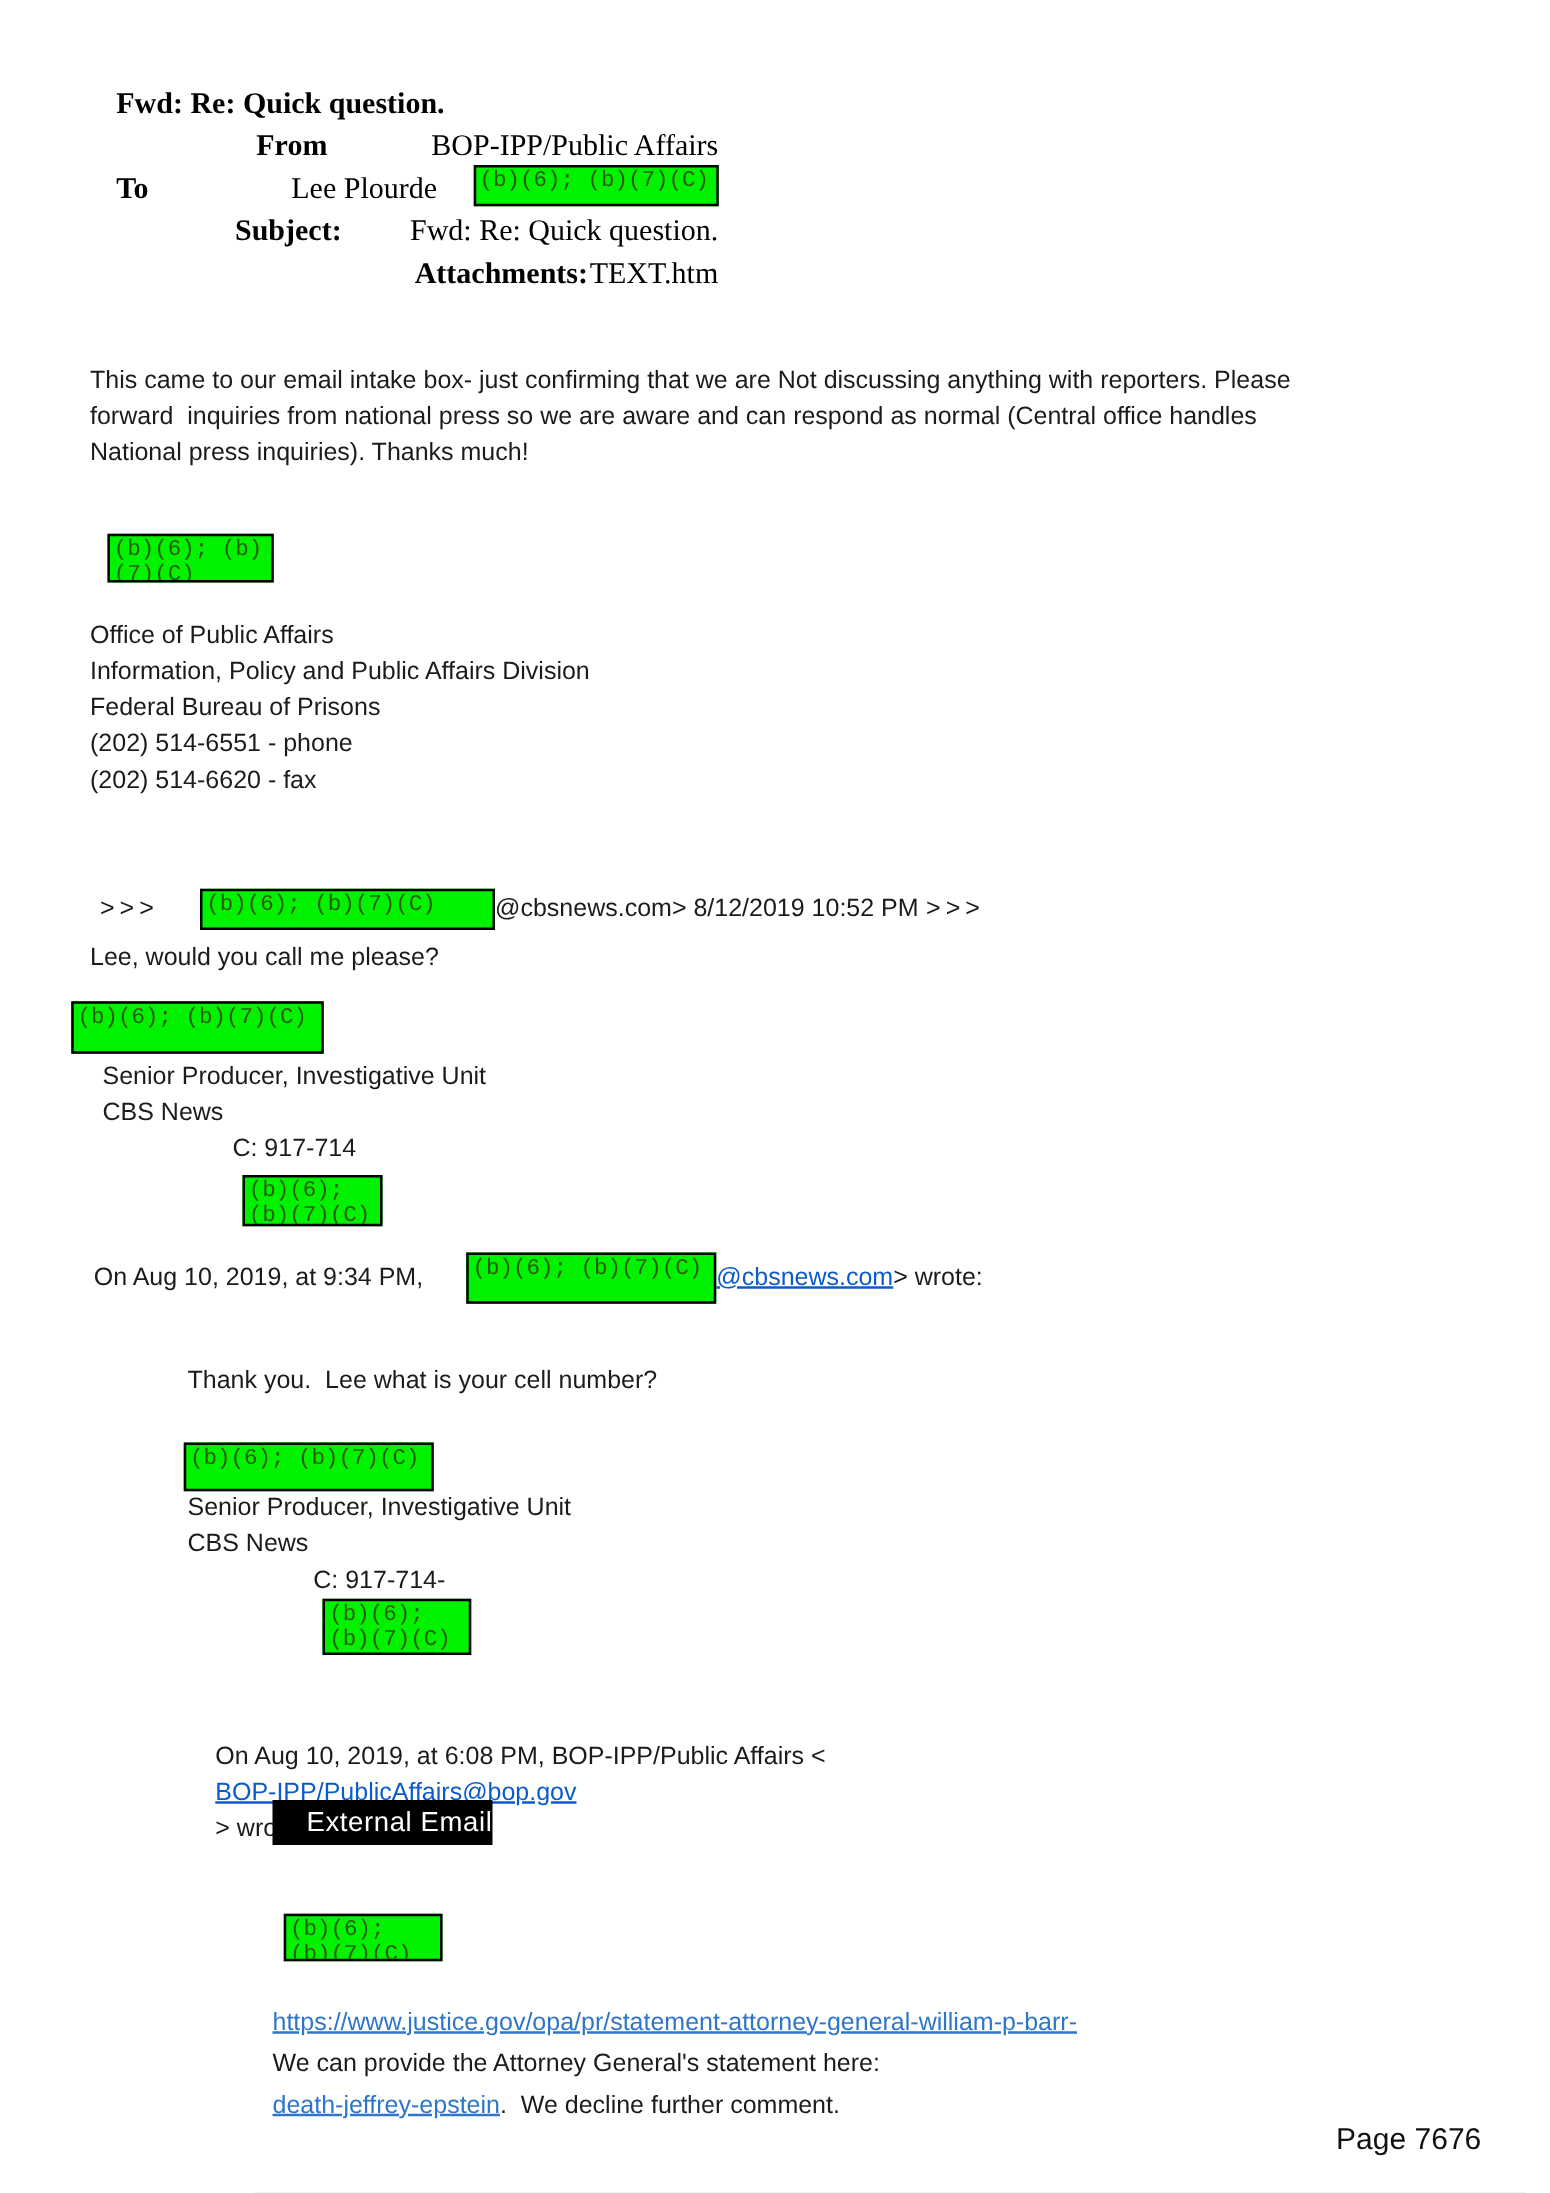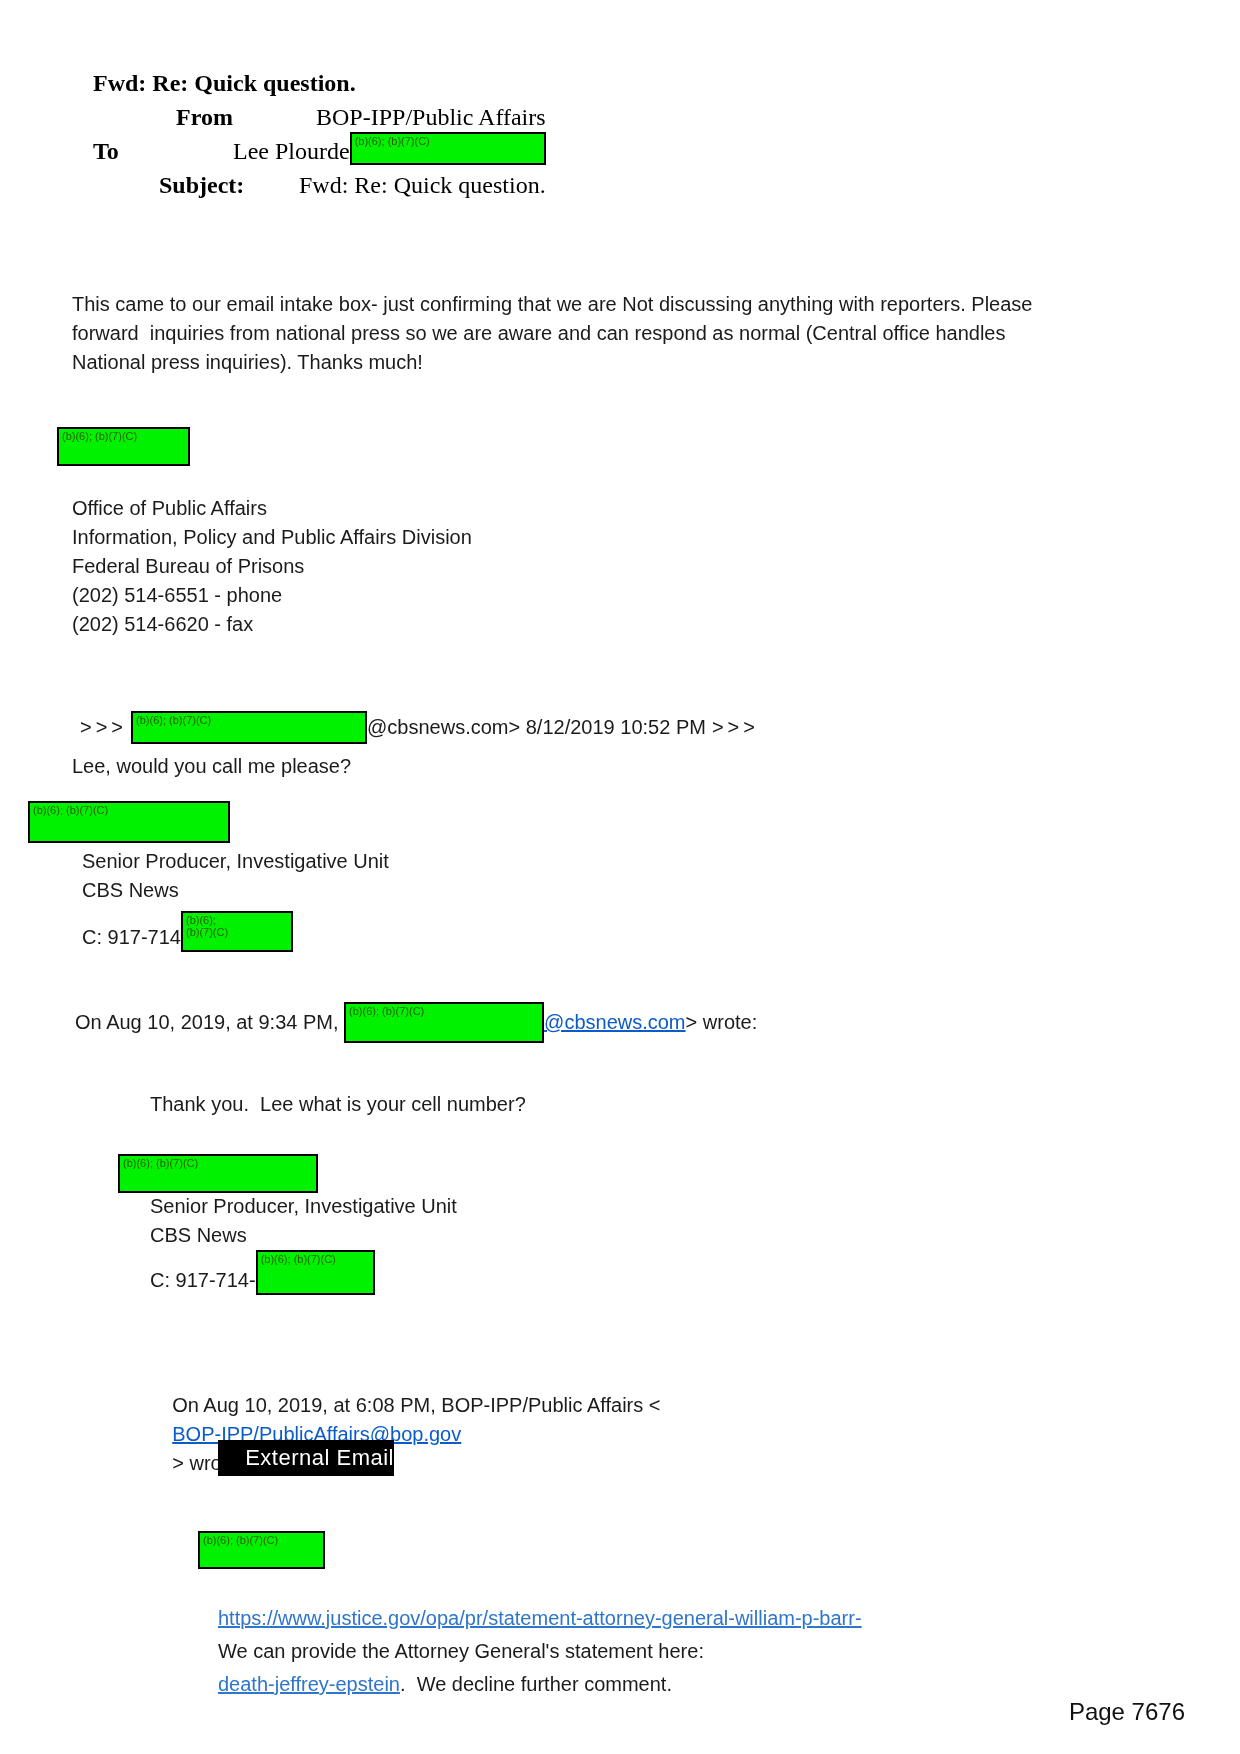--- a/index.html
+++ b/index.html
@@ -13,22 +13,22 @@
   .eh-title{font-weight:bold;line-height:34px;}
   .hrow{display:flex;line-height:34px;justify-content:flex-end;}
   .hlabel{font-weight:bold;min-width:140px;}
   .hvalue{font-weight:normal;}
   .to-value{display:flex;align-items:flex-start;}
   
   .redaction{
     background:var(--redaction-green,#00f200);
     border:2px solid #000;box-sizing:border-box;
     color:var(--redaction-text,#2d5a00);
-    font-family:Liberation Sans, sans-serif;font-size:11px;line-height:1.12;
-    padding:1px 3px;overflow:hidden;display:block;
+    font-family:Liberation Mono, monospace;font-size:18px;line-height:1.12;
+    padding:1px 3px;overflow:hidden;display:block;margin-left:29px;
   }
   .redaction.inline{display:inline-block;flex:0 0 auto;}
   
   .r-sig1{position:absolute;left:57px;top:427px;width:133px;height:39px;}
   .r-cbs1{position:absolute;left:28px;top:801px;width:202px;height:42px;}
   .r-cbs2{position:absolute;left:118px;top:1154px;width:200px;height:39px;}
   .r-last{position:absolute;left:198px;top:1531px;width:127px;height:38px;}
   
   .r-to{width:196px;height:33px;margin-top:-2px;}
   .r-reply{width:236px;height:33px;}
@@ -38,21 +38,21 @@
   
   .bodytext{font-size:20px;line-height:29px;color:#1b1b1b;}
   .prewrap{white-space:pre-wrap;}
   .intro{position:absolute;left:72px;top:290px;width:990px;}
   .bop-sig{position:absolute;left:72px;top:494px;}
   .reply-line{position:absolute;left:80px;top:711px;display:flex;align-items:center;white-space:pre;}
   .marker{letter-spacing:4px;margin-right:4px;}
   .marker.trail{margin-left:6px;}
   .reply-msg{position:absolute;left:72px;top:752px;}
   .cbs-sig1{position:absolute;left:82px;top:847px;}
-  .phone-row{display:flex;align-items:flex-end;}
+  .phone-row{display:flex;align-items:center;flex-direction:column;}
   .quote934-line{position:absolute;left:75px;top:1002px;display:flex;align-items:center;white-space:pre;}
   .thankyou{position:absolute;left:150px;top:1090px;}
   .cbs-sig2{position:absolute;left:150px;top:1192px;}
   .quote608-line{position:absolute;left:150px;top:1362px;white-space:pre;}
   a.doclink,.doclink{color:var(--link-blue,#0b5bcb);text-decoration:underline;cursor:pointer;}
   .doclink.light{color:var(--link-blue-light,#2e75cc);}
   
   .banner{
     position:absolute;left:218px;top:1440px;width:176px;height:36px;
     background:var(--banner-bg,#000);color:var(--banner-text,#fff);
@@ -80,20 +80,24 @@
     <div class="hrow">
       <span class="hlabel">To</span>
       <span class="hvalue to-value">
         <span>Lee Plourde</span>
         <span class="redaction inline r-to"><span>(b)(6); (b)(7)(C)</span></span>
       </span>
     </div>
     <div class="hrow">
       <span class="hlabel">Subject:</span>
       <span class="hvalue">Fwd: Re: Quick question.</span>
+    </div>
+    <div class="hrow">
+      <span class="hlabel">Attachments:</span>
+      <span class="hvalue">TEXT.htm</span>
     </div>
   </div>
 
   <div class="bodytext intro prewrap">This came to our email intake box- just confirming that we are Not discussing anything with reporters. Please forward  inquiries from national press so we are aware and can respond as normal (Central office handles National press inquiries). Thanks much!</div>
 
   <div class="redaction r-sig1"><span>(b)(6); (b)(7)(C)</span></div>
 
   <div class="bodytext bop-sig">
     <div>Office of Public Affairs</div>
     <div>Information, Policy and Public Affairs Division</div>

